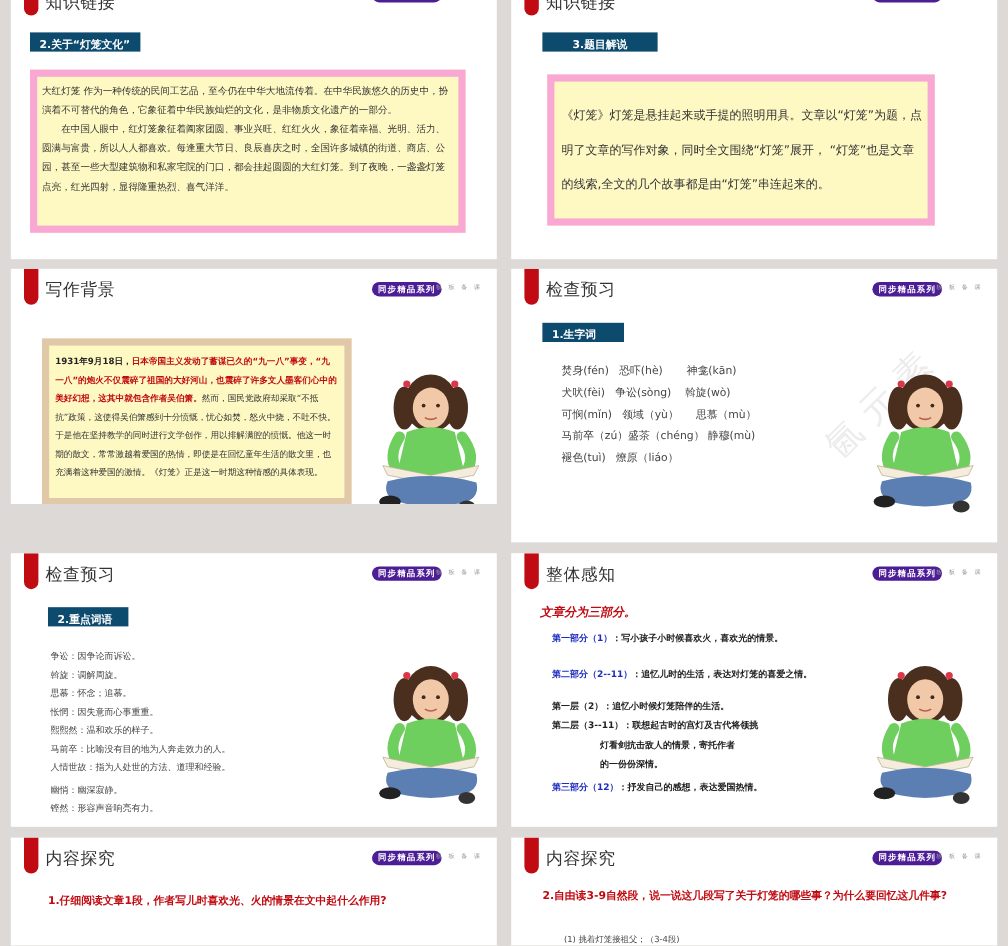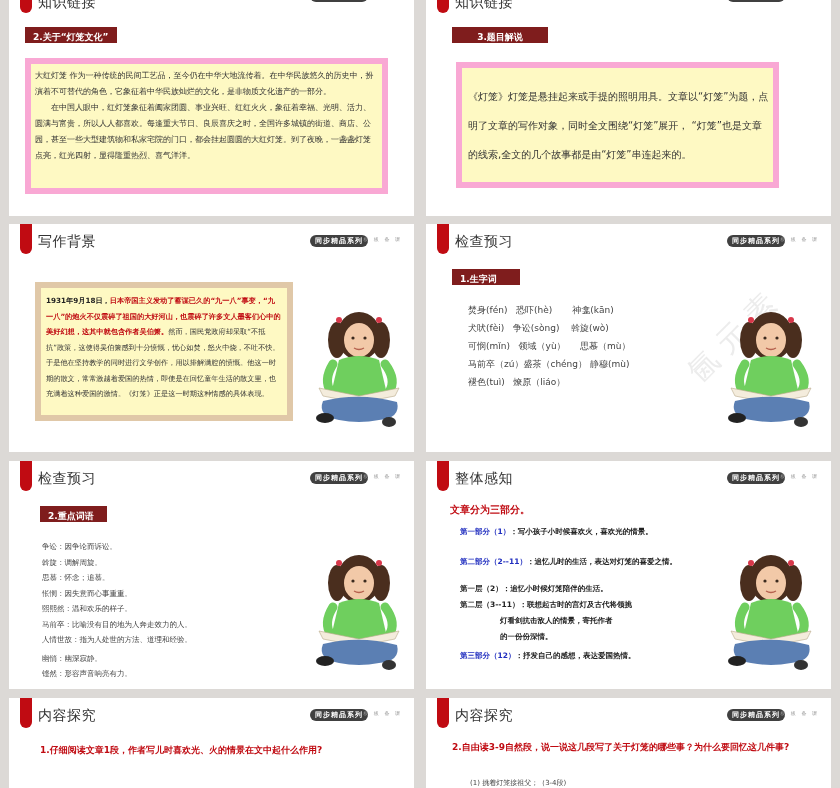--- a/index.html
+++ b/index.html
@@ -4,52 +4,52 @@
 <style>
   * { box-sizing: border-box; margin: 0; padding: 0; }
   html, body { width: 840px; height: 788px; overflow: hidden; background: #dcd9d6; }
   body { font-family: "DejaVu Sans", "Liberation Sans", sans-serif; color: #333; position: relative; }
 
   .slide {
     position: absolute; background: #fff; overflow: hidden;
   }
   .s-tl { left: 9px;   top: -12px; width: 405px; height: 228px; }
   .s-tr { left: 426px; top: -12px; width: 405px; height: 228px; }
-  .s-ml { left: 9px;   top: 224px; width: 405px; height: 228px; }
+  .s-ml { left: 9px;   top: 224px; width: 405px; height: 196px; }
   .s-mr { left: 426px; top: 224px; width: 405px; height: 228px; }
   .s-bl { left: 9px;   top: 461px; width: 405px; height: 228px; }
   .s-br { left: 426px; top: 461px; width: 405px; height: 228px; padding-left: 15px; }
   .s-xl { left: 9px;   top: 698px; width: 405px; height: 100px; }
   .s-xr { left: 426px; top: 698px; width: 405px; height: 100px; }
 
   .title-bar {
     position: absolute; left: 11px; top: 0; width: 12px; height: 30px;
     background: #c00b12; border-radius: 0 0 7px 7px;
   }
   .title {
     position: absolute; left: 29px; top: 9px; font-size: 14px; color: #333;
     letter-spacing: 0.5px;
   }
   .s-tl .title-bar, .s-tr .title-bar { top: 0; height: 25px; }
   .s-tl .title, .s-tr .title { top: 6px; }
 
   .series-badge {
     position: absolute; right: 46px; top: 11px;
-    background: #404040; color: #fff; font-size: 7px; font-weight: bold;
+    background: #4c1d95; color: #fff; font-size: 7px; font-weight: bold;
     padding: 1px 5px; border-radius: 7px; letter-spacing: 1px;
     font-family: "DejaVu Serif", serif;
   }
   .s-tl .series-badge, .s-tr .series-badge { top: 2px; }
   .series-dots {
     position: absolute; right: 12px; top: 12px; font-size: 5px; color: #999;
     letter-spacing: 2px; font-family: "DejaVu Serif", serif;
   }
 
   .red-tag {
-    position: absolute; background: #7f1d1d; color: #fff; font-weight: bold;
+    position: absolute; background: #0c4a6e; color: #fff; font-weight: bold;
     font-size: 9px; padding: 4px 8px; height: 16px;
   }
 
   .bordered-box {
     position: absolute; border: 6px solid #f9a8d4; background: #fef9c3;
     font-size: 8px; line-height: 16px; color: #333; padding: 6px 6px;
   }
 
   .girl {
     position: absolute; width: 100px; height: 125px;
@@ -168,21 +168,21 @@
   <svg class="girl" style="left:300px; top:88px;" viewBox="0 0 100 125">
       <use href="#girl-figure"></use>
     </svg>
 </section>
 
 <section class="slide s-br">
   <div class="title-bar"></div>
   <div class="title">整体感知</div>
   <div class="series-badge">同步精品系列</div>
   <div class="series-dots">板 板 备 课</div>
-  <div class="red-text" style="position:absolute; left:24px; top:42px; font-size:10px;">文章分为三部分。</div>
+  <div class="red-text" style="position:absolute; left:24px; top:42px; font-size:10px;font-style:italic;">文章分为三部分。</div>
   <div style="position:absolute; left:34px; top:66px; font-size:7.5px; font-weight:bold; color:#222;">
     <span class="blue-label">第一部分（1）</span><span>：写小孩子小时候喜欢火，喜欢光的情景。</span>
   </div>
   <div style="position:absolute; left:34px; top:96px; font-size:7.5px; font-weight:bold; color:#222;">
     <span class="blue-label">第二部分（2--11）</span><span>：追忆儿时的生活，表达对灯笼的喜爱之情。</span>
   </div>
   <div style="position:absolute; left:34px; top:120px; font-size:7.5px; font-weight:bold; color:#222; line-height:16px;">
     <div>第一层（2）：追忆小时候灯笼陪伴的生活。</div>
     <div>第二层（3--11）：联想起古时的宫灯及古代将领挑</div>
     <div style="padding-left:40px;">灯看剑抗击敌人的情景，寄托作者</div>

